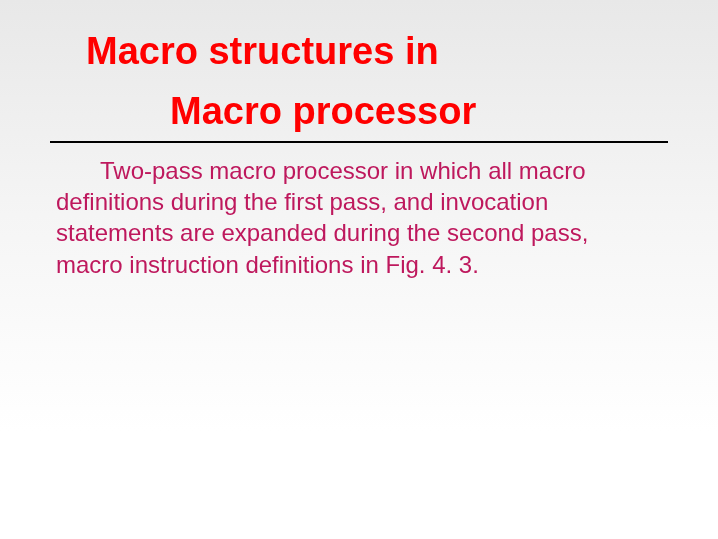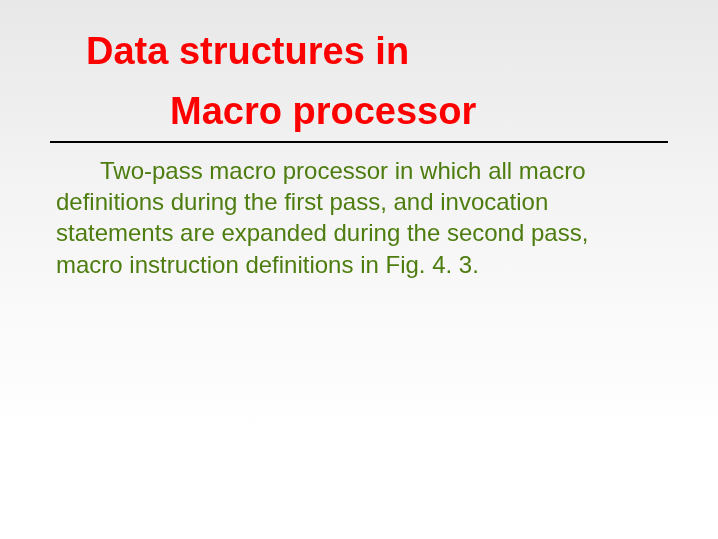--- a/index.html
+++ b/index.html
@@ -31,33 +31,33 @@
     padding-left: 84px;
     margin-top: 12px;
   }
   .underline {
     height: 2px;
     background: #000;
     margin: 2px 0 12px 0;
     width: 100%;
   }
   .body-text {
-    color: #4d7c0f;
+    color: #be185d;
     font-size: 24px;
     line-height: 1.3;
     padding: 0 8px 0 6px;
   }
   .body-text .indent {
     display: inline-block;
     width: 44px;
   }
 </style>
 </head>
 <body>
 
 <div class="slide">
   <div class="title">
-    <div>Data structures  in</div>
+    <div>Macro structures  in</div>
     <div class="title-line2">Macro processor</div>
   </div>
   <div class="underline"></div>
   <div class="body-text"><span class="indent"></span><span>Two-pass macro processor in which all macro definitions during the first pass, and invocation statements are expanded during the second pass, macro instruction definitions in Fig. 4. 3.</span></div>
 </div>
 
 </body></html>

